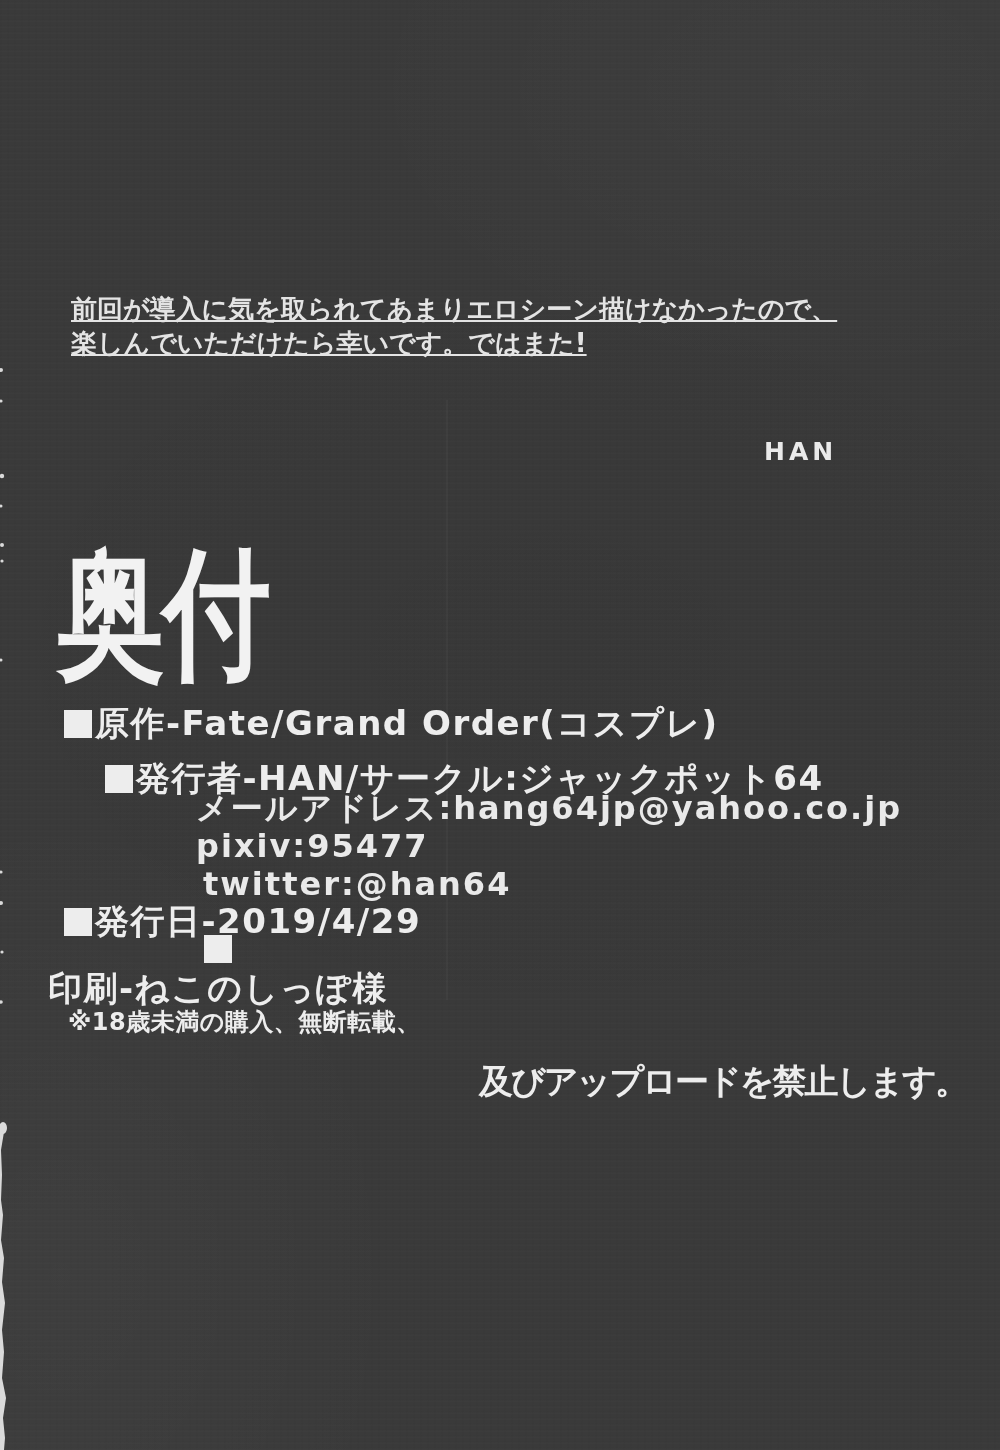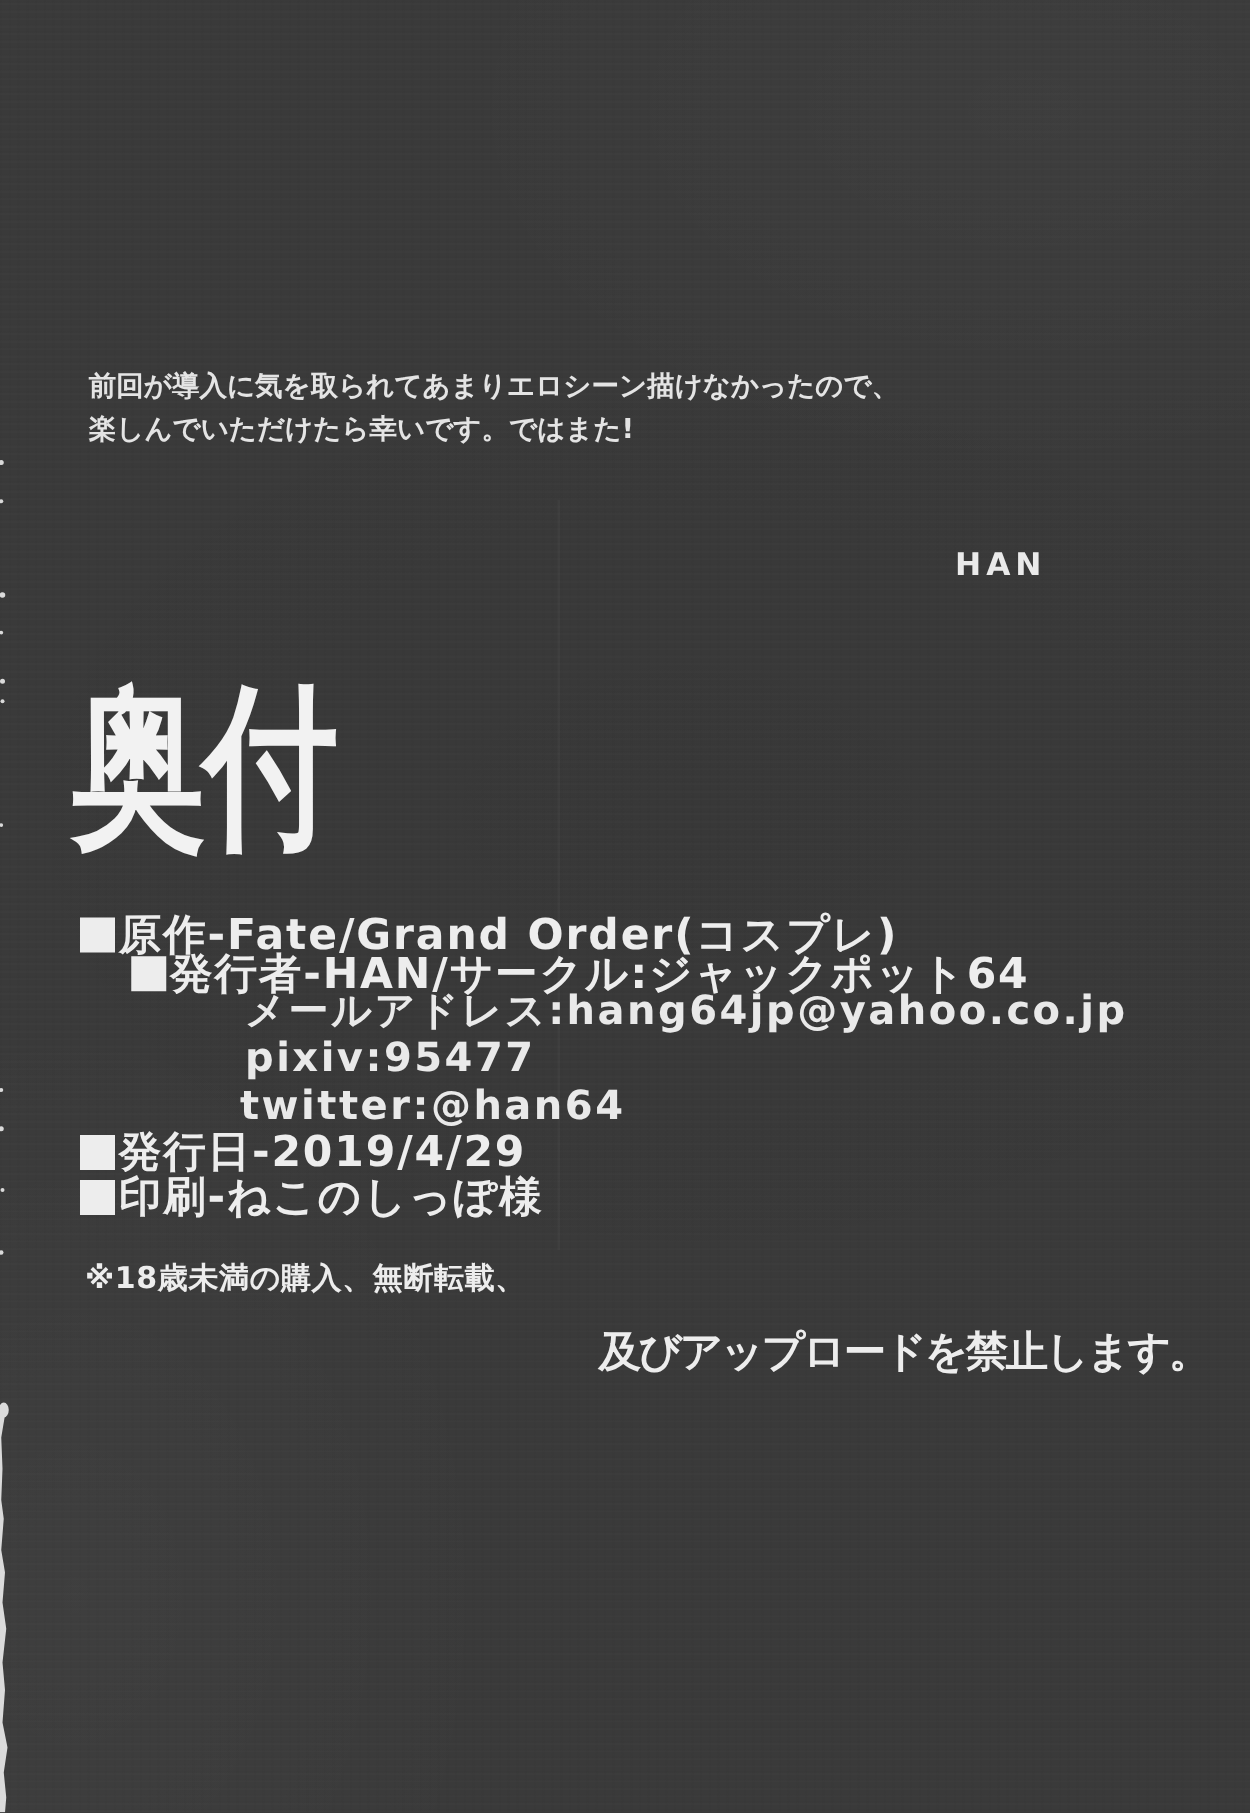--- a/index.html
+++ b/index.html
@@ -39,25 +39,26 @@
     position: absolute;
     left: 0;
     top: 0;
   }
 
   .abs { position: absolute; white-space: nowrap; }
 
   .afterword {
     left: 71px;
     top: 293px;
-    font-size: 22px;
+    font-size: 26px;
     line-height: 33.5px;
     font-weight: bold;
     letter-spacing: 0px;
     color: #e4e4e4;
+    text-decoration: underline;
   }
   .signature {
     left: 752px;
     top: 437px;
     font-size: 25px;
     font-weight: bold;
     letter-spacing: 4px;
     color: #eaeaea;
     margin-left: 12px;
   }
@@ -86,27 +87,27 @@
     width: 28px;
     height: 28px;
     background: #ededed;
     flex: 0 0 auto;
   }
   .credit-row.contact {
     font-size: 32px;
     letter-spacing: 2px;
     color: #e9e9e9;
   }
-  .r0 { left: 64px;  top: 701px; margin-top: 24px; }
+  .r0 { left: 64px;  top: 701px; }
   .r1 { left: 64px;  top: 756px; padding-left: 41px; }
   .r2 { left: 196px; top: 787px; }
   .r3 { left: 196px; top: 827px; }
-  .r4 { left: 192px; top: 865px; }
+  .r4 { left: 203px; top: 865px; }
   .r5 { left: 64px;  top: 899px; }
-  .r6 { left: 64px;  top: 935px; }
+  .r6 { left: 48px;  top: 935px; flex-direction: column; }
 
   .warning-1 {
     left: 68px;
     top: 1006px;
     font-size: 24px;
     font-weight: bold;
     letter-spacing: 0.5px;
     color: #ededed;
   }
   .warning-2 {

